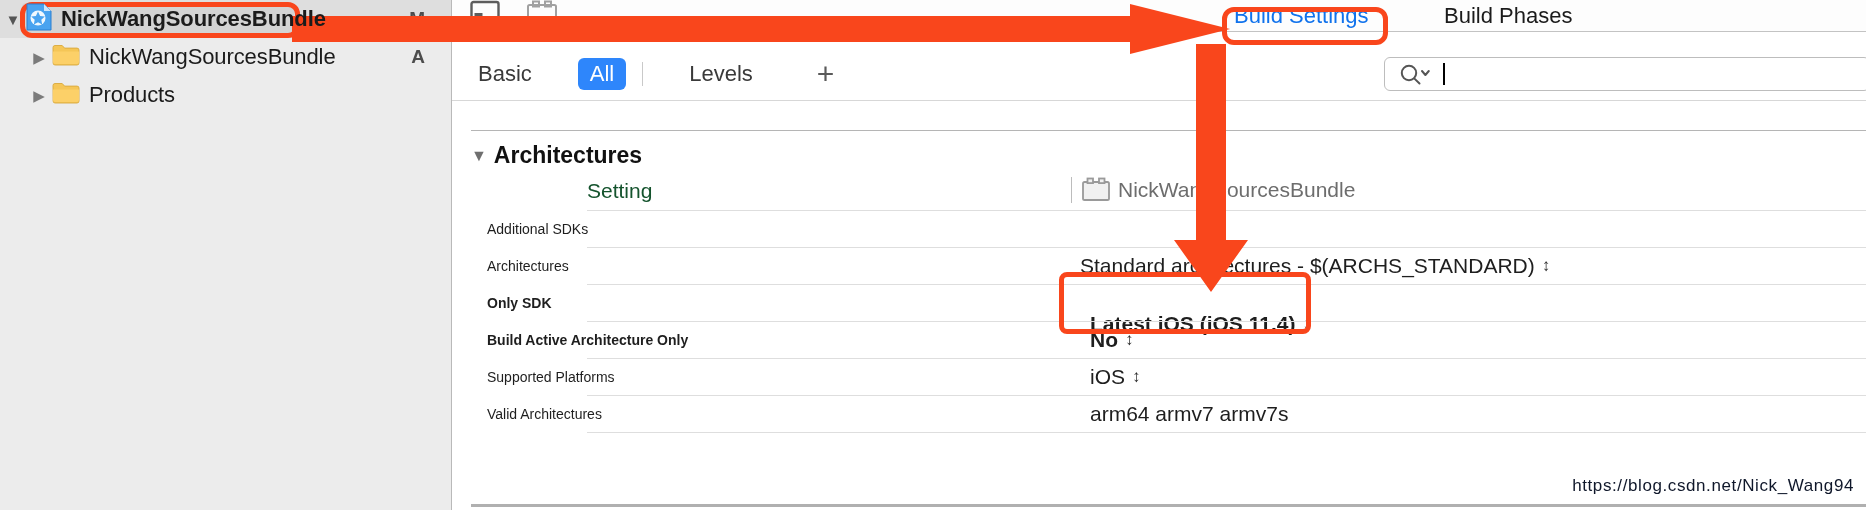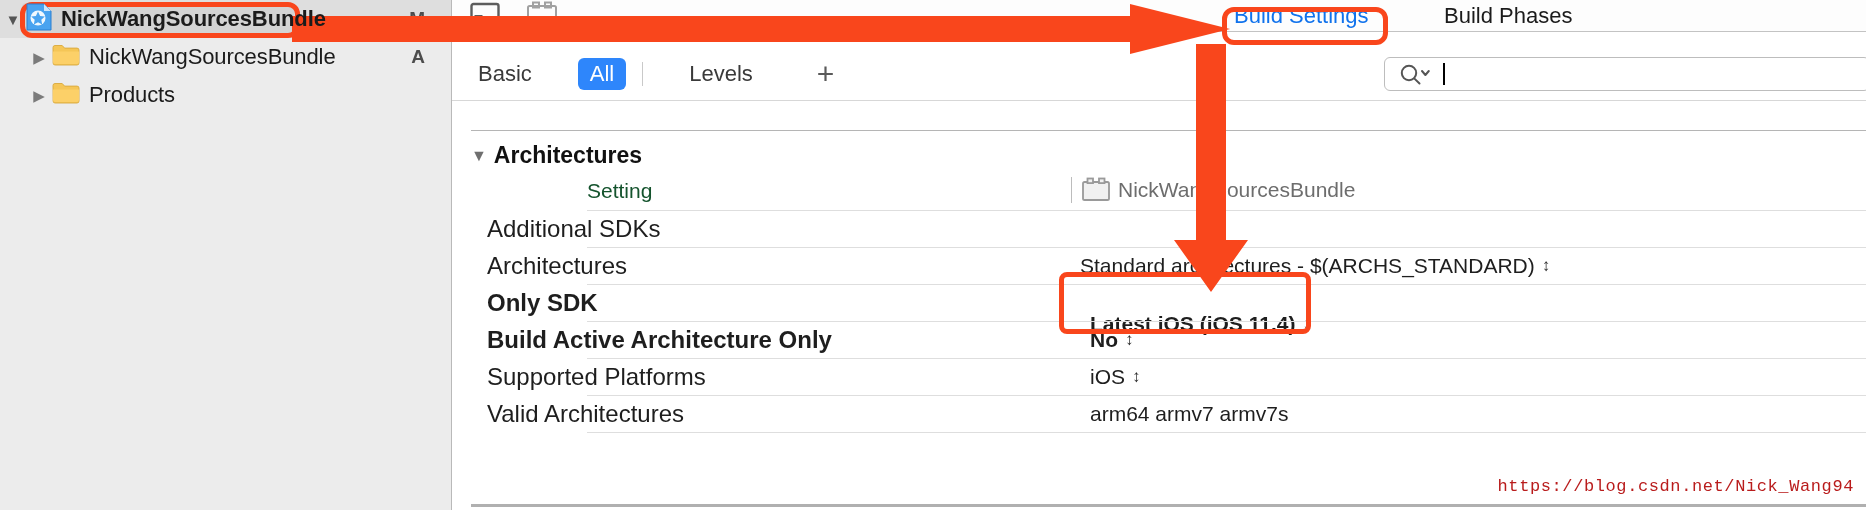--- a/index.html
+++ b/index.html
@@ -52,21 +52,21 @@
   .pill-content { position: relative; z-index: 2; display: flex; align-items: center; }
 
   
   #editor { position: absolute; left: 452px; top: 0; width: 1414px; height: 510px; background: #fff; }
 
   
   #tabbar {
     position: absolute; left: 0; top: 0; width: 100%; height: 32px;
     background: #fdfdfd;
     border-bottom: 1px solid #c3c3c3;
-    display: flex; align-items: center;
+    display: flex; 
   }
   .tb-icon { margin-left: 20px; opacity: .82; }
   .tab-item {
     position: absolute; top: 50%; transform: translateY(-50%);
     font-size: 22px; color: #1b1b1b; white-space: nowrap;
   }
   .tab-item.active { color: #1072ec; }
 
   
   #filterbar {
@@ -122,37 +122,37 @@
   .target-name { font-size: 21px; color: #6d6d6d; margin-left: 7px; white-space: nowrap; }
 
   .rowline { position: absolute; left: 19px; right: 0; height: 1px; background: #dedede; }
 
   .srow {
     position: absolute; left: 19px; right: 0; height: 36px;
     display: flex; align-items: center;
   }
   .srow .s-name {
     position: absolute; left: 16px;
-    font-size: 24px; color: #1e1e1e; white-space: nowrap;
+    font-size: 14px; color: #1e1e1e; white-space: nowrap;
   }
   .srow .s-name.bold { font-weight: 700; }
   .srow .s-val {
     position: absolute;
     font-size: 21px; color: #1e1e1e; white-space: nowrap;
     display: flex; align-items: center; gap: 7px;
   }
   .srow .s-val.bold { font-weight: 700; }
   .stepper { font-size: 17px; color: #2b2b2b; letter-spacing: -1px; }
 
   .bottom-rule { position: absolute; left: 19px; right: 0; bottom: 3px; height: 3px; background: #b0b0b0; }
 
   .watermark {
     position: absolute; right: 12px; bottom: 14px;
-    font-family: Liberation Mono, monospace;
-    font-size: 17px; color: #b91c1c; letter-spacing: .6px;
+    font-family: Liberation Sans, sans-serif;
+    font-size: 17px; color: #0f172a; letter-spacing: .6px;
     white-space: nowrap;
   }
 
   
   #overlay { position: absolute; inset: 0; pointer-events: none; }
   .hl {
     position: absolute;
     border: 5px solid #f9461c;
     border-radius: 12px;
   }

